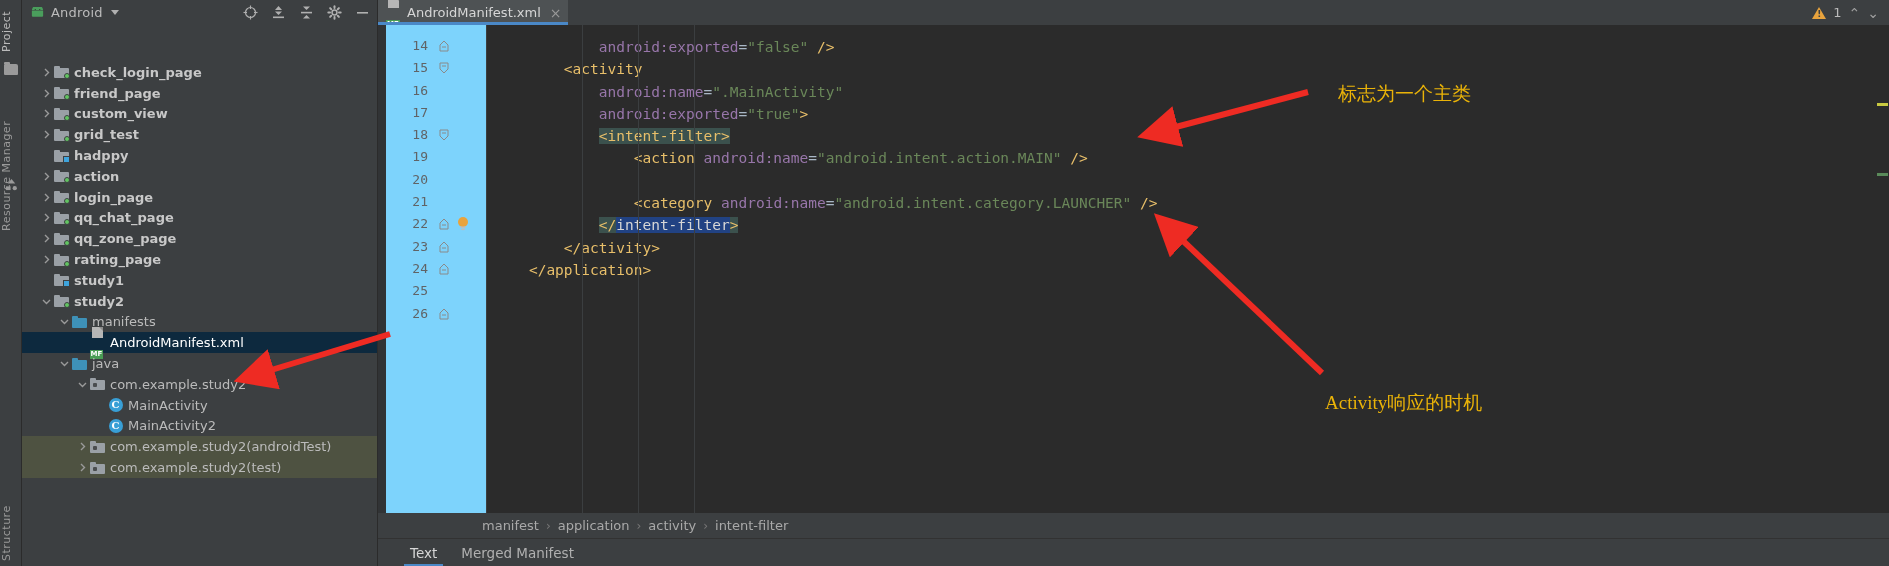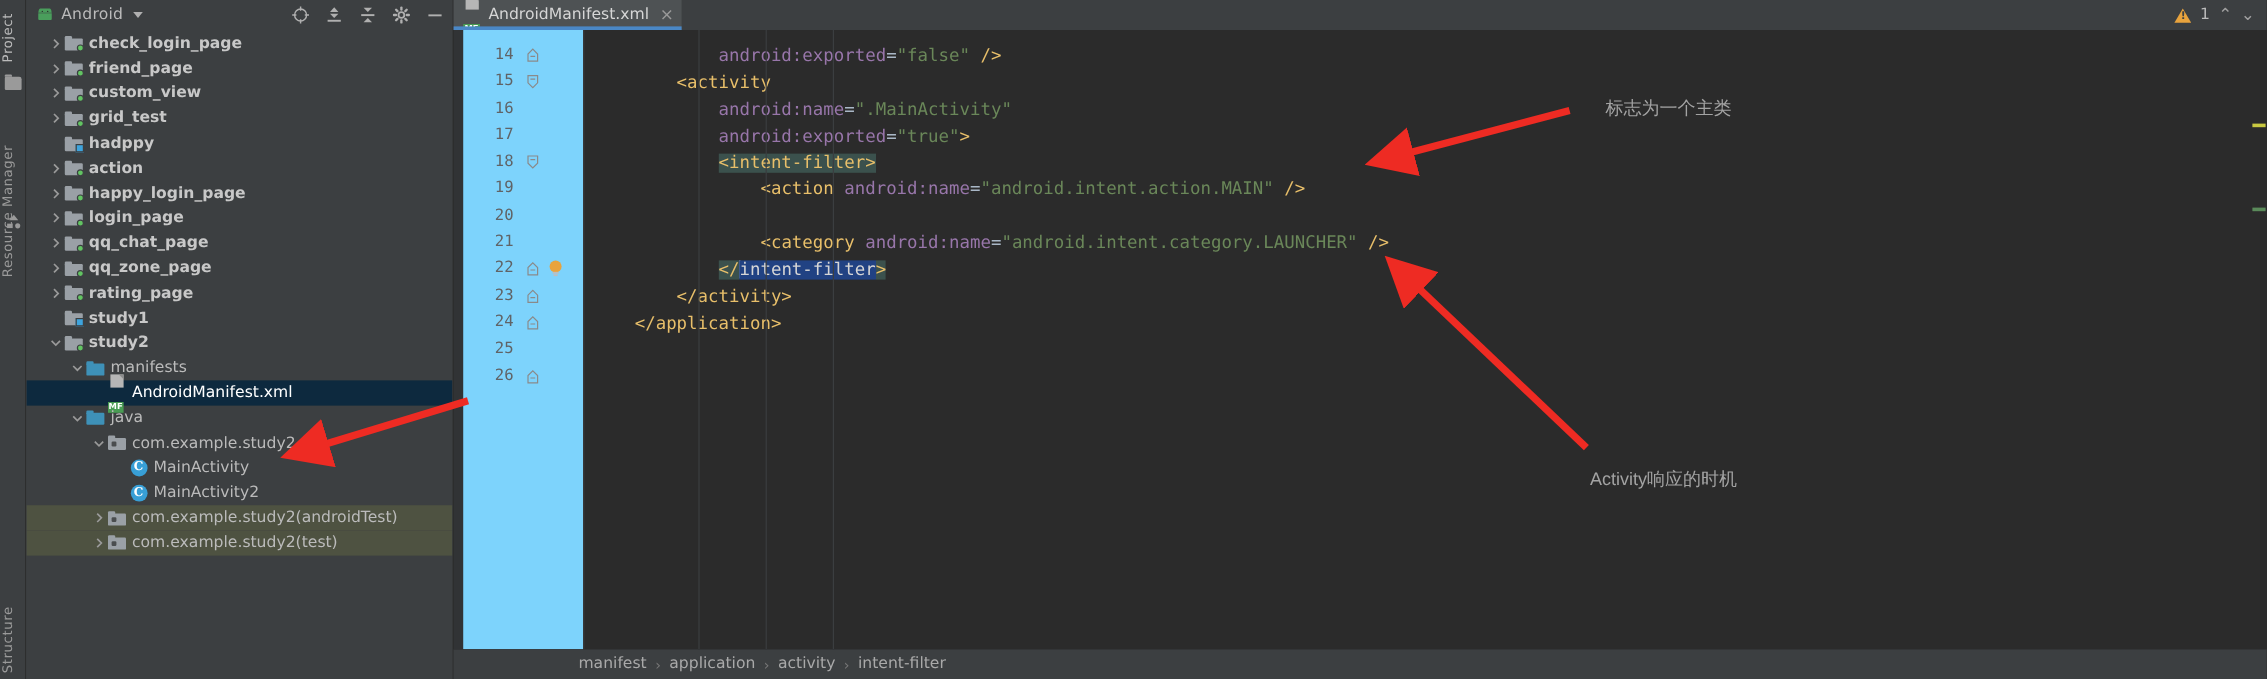--- a/index.html
+++ b/index.html
@@ -169,22 +169,22 @@
   .btab {
     display: flex; align-items: center; padding: 0 12px; color: #b0b0b0; font-size: 13.5px;
     position: relative;
   }
   .btab.active { color: #d6d6d6; }
   .btab.active:after { content: ""; position: absolute; left: 6px; right: 6px; bottom: 0; height: 2px; background: #4a88c7; }
 
   
   .overlay { position: absolute; inset: 0; pointer-events: none; }
   .anno-text {
-    position: absolute; color: #a3a3a3; font-size: 15px; white-space: nowrap;
-    font-family: Liberation Sans, sans-serif;
+    position: absolute; color: #eab308; font-size: 19px; white-space: nowrap;
+    font-family: Liberation Serif, serif;
   }
 </style>
 </head>
 <body>
 
 <div class="app">
 
   <div class="left-strip">
     <div class="vtab project">Project</div>
     <div class="strip-icon" style="top:64px;">
@@ -251,21 +251,21 @@
         </svg>
       </span>
       <span class="hdr-btn">
         <svg width="15" height="15" viewBox="0 0 15 15">
           <rect x="2" y="7" width="11" height="1.6" fill="#b0b0b0"></rect>
         </svg>
       </span>
     </div>
 
     <div class="tree">
-        <div class="row bold" style="padding-left: 18px;">
+        <div class="row bold" style="padding-left: 18px; margin-top: 36px;">
           <span class="arrow">
             <svg width="9" height="9" viewBox="0 0 9 9">
               <polyline points="3,1 6.5,4.5 3,8" fill="none" stroke="#9a9a9a" stroke-width="1.4"></polyline>
             </svg>
           </span>
           <span class="ico">
             <span class="mfold">
               <span class="tab"></span>
               <span class="body"></span>
               <span class="dot"></span>
@@ -336,35 +336,20 @@
             </svg>
           </span>
           <span class="ico">
             <span class="mfold">
               <span class="tab"></span>
               <span class="body"></span>
               <span class="dot"></span>
             </span>
           </span>
           <span class="lbl">action</span>
-        </div>
-        <div class="row bold" style="padding-left: 18px;">
-          <span class="arrow">
-            <svg width="9" height="9" viewBox="0 0 9 9">
-              <polyline points="3,1 6.5,4.5 3,8" fill="none" stroke="#9a9a9a" stroke-width="1.4"></polyline>
-            </svg>
-          </span>
-          <span class="ico">
-            <span class="mfold">
-              <span class="tab"></span>
-              <span class="body"></span>
-              <span class="dot"></span>
-            </span>
-          </span>
-          <span class="lbl">happy_login_page</span>
         </div>
         <div class="row bold" style="padding-left: 18px;">
           <span class="arrow">
             <svg width="9" height="9" viewBox="0 0 9 9">
               <polyline points="3,1 6.5,4.5 3,8" fill="none" stroke="#9a9a9a" stroke-width="1.4"></polyline>
             </svg>
           </span>
           <span class="ico">
             <span class="mfold">
               <span class="tab"></span>
@@ -671,20 +656,24 @@
     <div class="breadcrumb">
         <span>manifest</span>
         <span class="bc-sep">›</span>
         <span>application</span>
         <span class="bc-sep">›</span>
         <span>activity</span>
         <span class="bc-sep">›</span>
         <span>intent-filter</span>
       </div>
 
+    <div class="bottom-tabs">
+        <div class="btab active">Text</div>
+        <div class="btab">Merged Manifest</div>
+      </div>
   </div>
 
   <div class="overlay">
     <svg width="1889" height="566" style="position:absolute;left:0;top:0;">
       <defs>
         <marker id="ah" markerWidth="7" markerHeight="7" refX="1" refY="3.5" orient="auto">
           <polygon points="0,0 7,3.5 0,7" fill="#ee2b23"></polygon>
         </marker>
       </defs>
       <line x1="390" y1="334" x2="268" y2="371" stroke="#ee2b23" stroke-width="6" marker-end="url(#ah)"></line>

